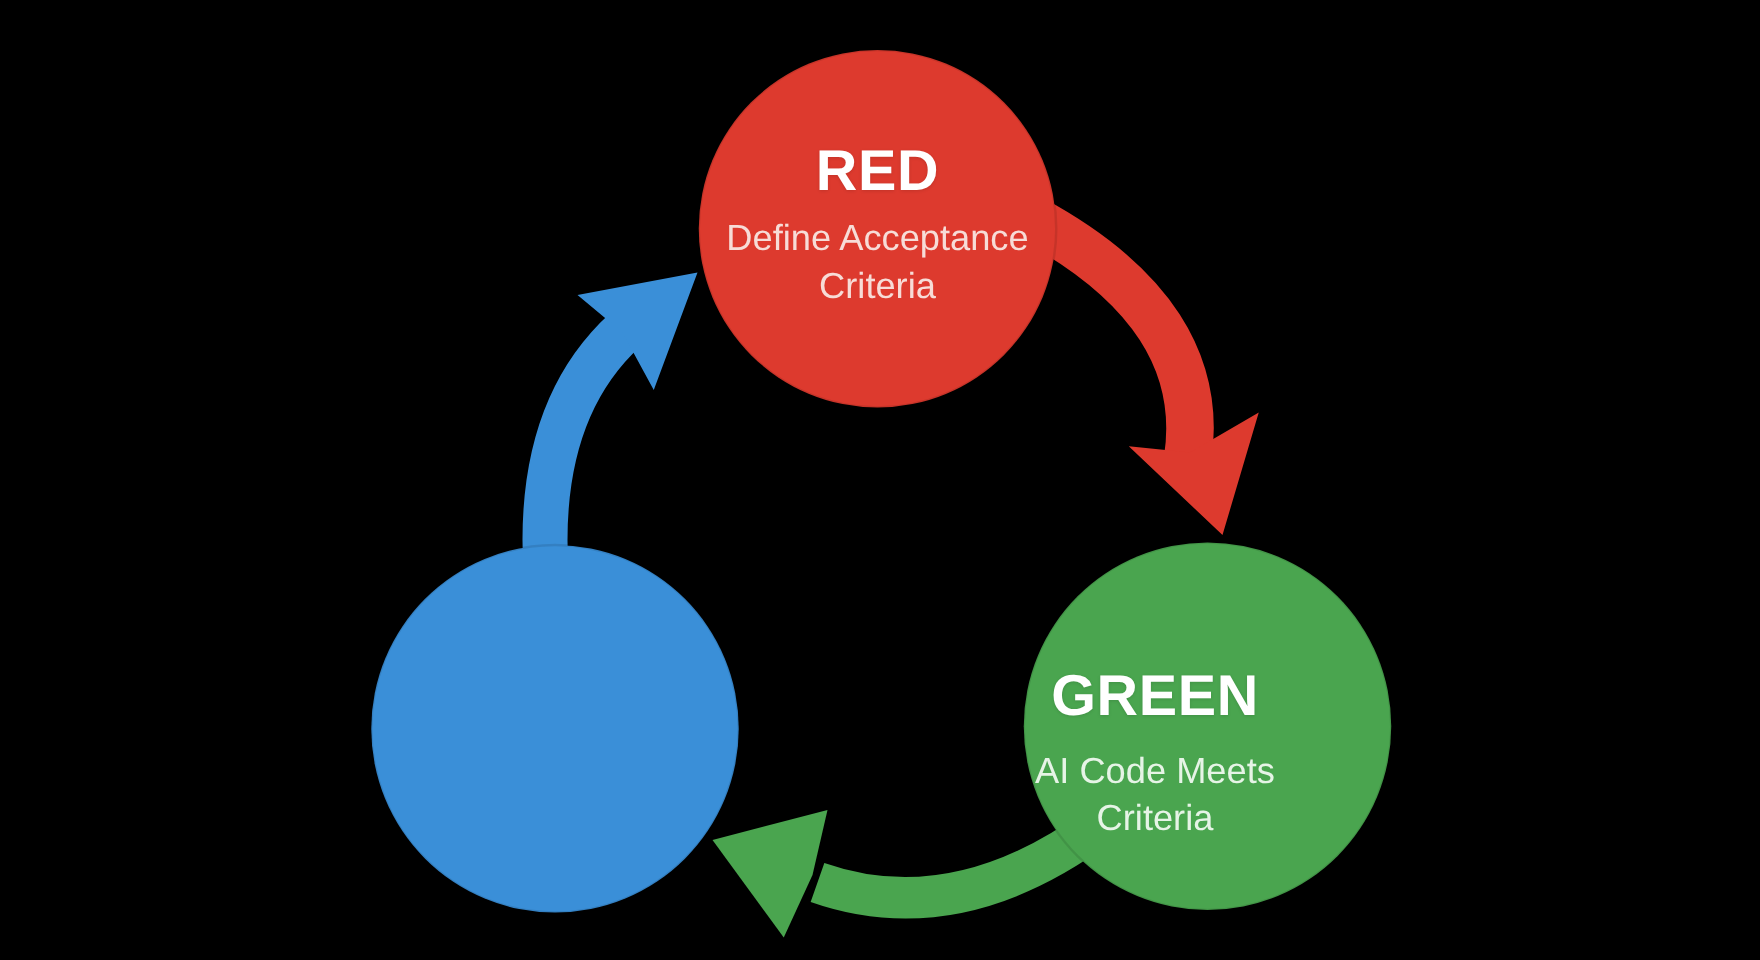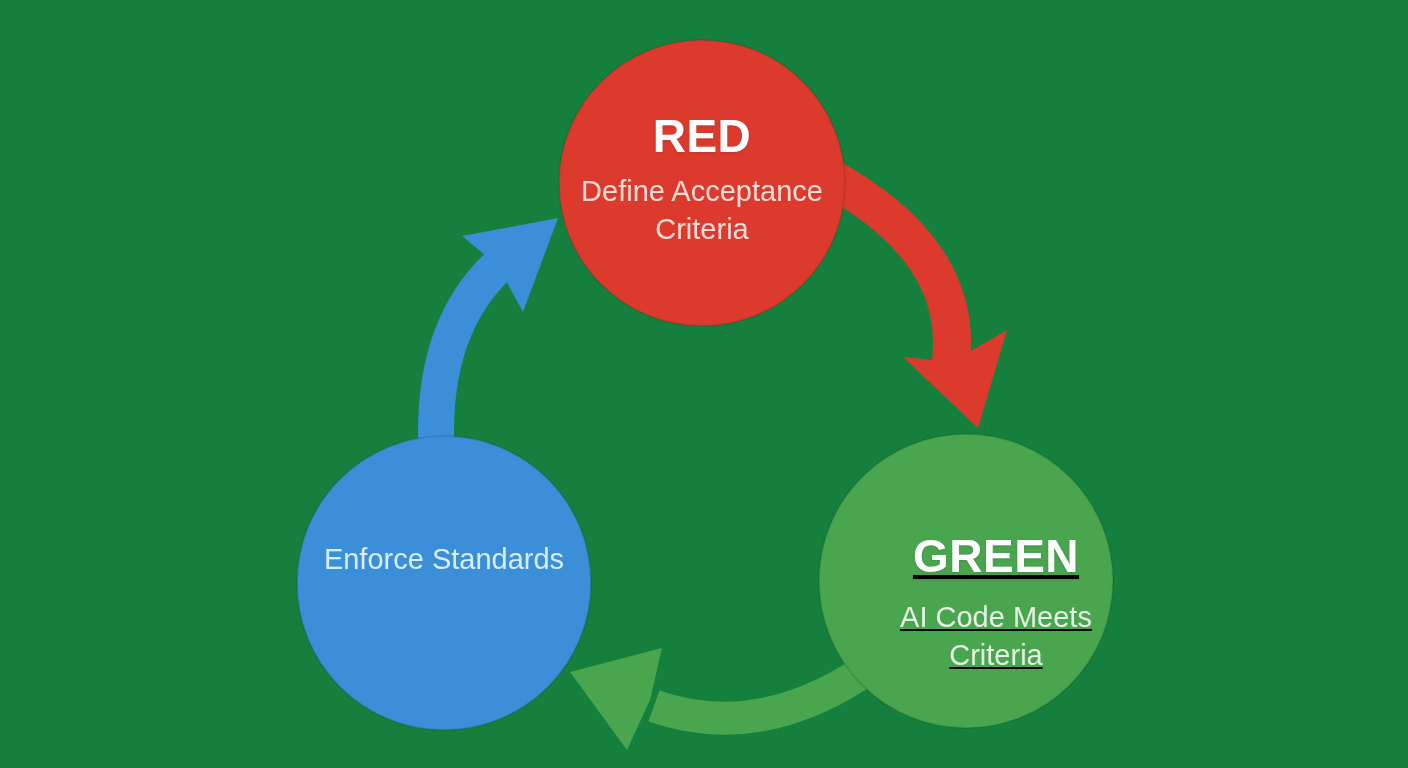--- a/index.html
+++ b/index.html
@@ -5,35 +5,35 @@
   html, body {
     margin: 0;
     padding: 0;
     background: #fbfbf9;
     font-family: "Liberation Sans", sans-serif;
   }
   .stage {
     position: relative;
     width: 1408px;
     height: 768px;
-    background: #15803d;
+    background: #000000;
     overflow: hidden;
   }
   .diagram-svg {
     position: absolute;
     left: 0;
     top: 0;
   }
   .node-text {
     position: absolute;
     text-align: center;
     pointer-events: none;
   }
   .node-text--red   { left: 502px; top: 110px; width: 400px; }
-  .node-text--green { left: 796px; top: 530px; width: 400px; text-decoration: underline; }
+  .node-text--green { left: 724px; top: 530px; width: 400px; }
   .node-text--blue  { left: 244px; top: 530px; width: 400px; }
   .node-title {
     font-size: 46px;
     font-weight: bold;
     line-height: 52px;
     letter-spacing: 0.5px;
     color: #ffffff;
     text-shadow: 0 1px 3px rgba(0,0,0,0.12);
   }
   .node-sub {
@@ -76,17 +76,16 @@
   <div class="node-text node-text--green">
     <div class="node-title" style="color: rgb(255, 255, 255);">GREEN</div>
     <div class="node-sub" style="color: rgb(230, 244, 230); margin-top: 16px;">
       <div>AI Code Meets</div>
       <div>Criteria</div>
     </div>
   </div>
 
   <div class="node-text node-text--blue">
     <div class="node-sub" style="color: rgb(216, 237, 251);">
-      <div>Enforce Standards</div>
     </div>
   </div>
 
 </div>
 
 </body></html>

